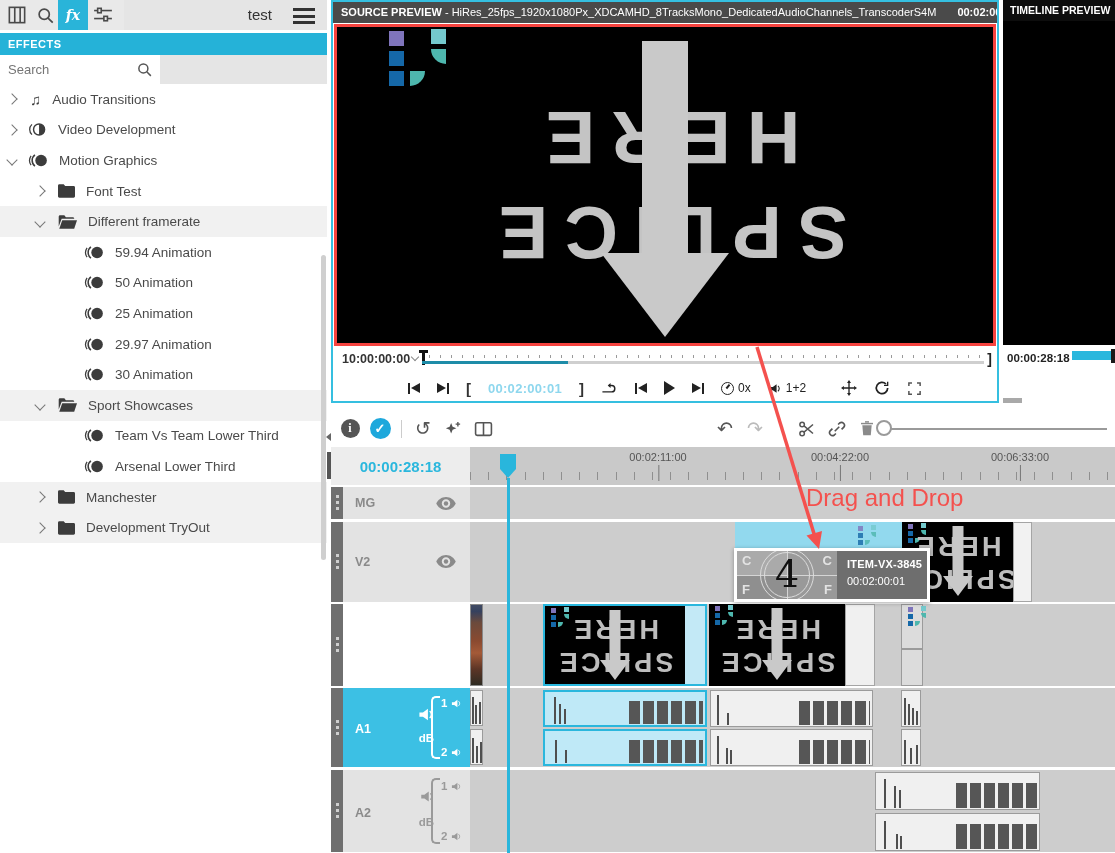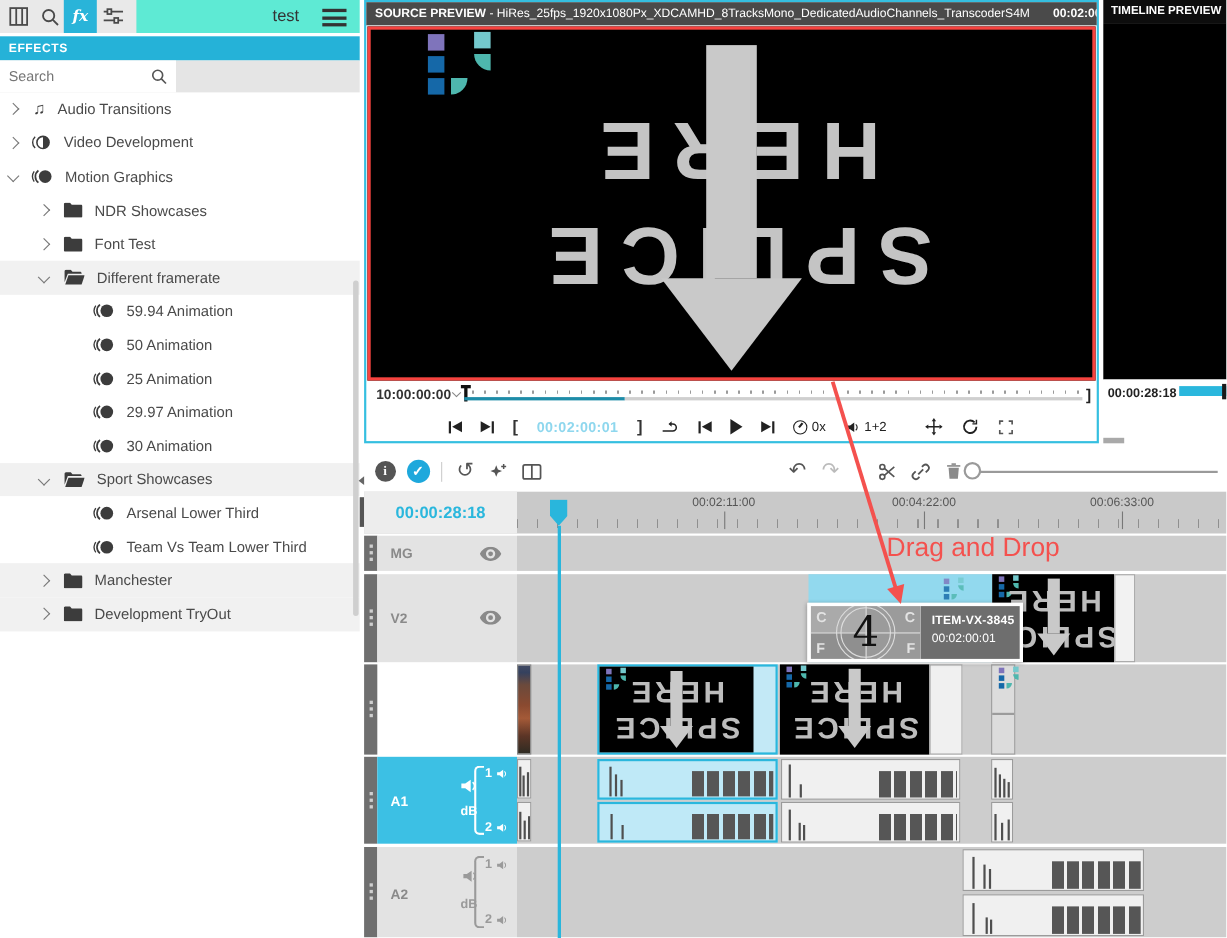--- a/index.html
+++ b/index.html
@@ -3,21 +3,21 @@
 <meta charset="utf-8">
 <style>
   * { margin:0; padding:0; box-sizing:border-box; }
   html,body { width:1115px; height:853px; background:#fff; font-family:"Liberation Sans", sans-serif; overflow:hidden; }
   .app { position:relative; width:1115px; height:853px; background:#fff; }
   .abs { position:absolute; }
   svg { display:block; }
 
   
   .sidebar { position:absolute; left:0; top:0; width:327px; height:853px; background:#fff; }
-  .topbar { position:absolute; left:0; top:0; width:327px; height:30px; background:#5eead4; }
+  .topbar { position:absolute; left:0; top:0; width:327px; height:30px; background:#e5e5e5; }
   .topbar .graybg { position:absolute; left:0; top:0; width:124px; height:30px; background:#e9e9e9; }
   .tbtn { position:absolute; top:0; height:30px; width:30px; display:flex; align-items:center; justify-content:center; color:#4a4a4a; }
   .tbtn.active { background:#29b4d9; color:#fff; }
   .fxglyph { font:italic bold 14px "DejaVu Serif", serif; }
   .projname { position:absolute; right:55px; top:6px; font-size:15px; color:#333; }
   .burger { position:absolute; right:12px; top:8px; width:22px; }
   .burger i { display:block; height:3px; background:#333; margin-bottom:3.5px; }
 
   .fx-header { position:absolute; left:0; top:33px; width:327px; height:22px; background:#25b2d8; color:#fff;
                font-size:11px; font-weight:bold; letter-spacing:.5px; line-height:22px; padding-left:8px; }
@@ -266,29 +266,20 @@
         </span>
         <span class="tlabel">Motion Graphics</span>
       </div>
       <div class="trow ind1">
         <span class="chev r"></span>
         <span class="tico">
           <svg width="17" height="14" viewBox="0 0 24 19" fill="currentColor">
               <path d="M0 2C0 1 .7 0 1.9 0H8l2.2 2.6H22c1.2 0 2 .8 2 2V17c0 1.2-.8 2-2 2H2c-1.2 0-2-.8-2-2V2z"></path>
             </svg>
         </span>
-        <span class="tlabel">NDR Showcases</span>
-      </div>
-      <div class="trow ind1">
-        <span class="chev r"></span>
-        <span class="tico">
-          <svg width="17" height="14" viewBox="0 0 24 19" fill="currentColor">
-              <path d="M0 2C0 1 .7 0 1.9 0H8l2.2 2.6H22c1.2 0 2 .8 2 2V17c0 1.2-.8 2-2 2H2c-1.2 0-2-.8-2-2V2z"></path>
-            </svg>
-        </span>
         <span class="tlabel">Font Test</span>
       </div>
       <div class="trow ind1 hl">
         <span class="chev d"></span>
         <span class="tico">
           <svg width="19" height="14" viewBox="0 0 27 19" fill="currentColor">
               <path d="M1 2C1 1 1.7 0 2.9 0H9l2.2 2.6H21c1.1 0 2 .8 2 1.9V5H5.2L1 16V2z"></path>
               <path d="M6 7h21l-4 12H1.8L6 7z"></path>
             </svg>
         </span>
@@ -355,31 +346,31 @@
         <span class="tlabel">Sport Showcases</span>
       </div>
       <div class="trow ind2">
         <span class="tico">
           <svg width="20" height="15" viewBox="0 0 26 18">
               <circle cx="17" cy="9" r="7.5" fill="currentColor"></circle>
               <path d="M9 1.8a9 9 0 0 0 0 14.4" fill="none" stroke="currentColor" stroke-width="2"></path>
               <path d="M4 3a10.5 10.5 0 0 0 0 12" fill="none" stroke="currentColor" stroke-width="1.6"></path>
             </svg>
         </span>
-        <span class="tlabel">Arsenal Lower Third</span>
+        <span class="tlabel">Team Vs Team Lower Third</span>
       </div>
       <div class="trow ind2">
         <span class="tico">
           <svg width="20" height="15" viewBox="0 0 26 18">
               <circle cx="17" cy="9" r="7.5" fill="currentColor"></circle>
               <path d="M9 1.8a9 9 0 0 0 0 14.4" fill="none" stroke="currentColor" stroke-width="2"></path>
               <path d="M4 3a10.5 10.5 0 0 0 0 12" fill="none" stroke="currentColor" stroke-width="1.6"></path>
             </svg>
         </span>
-        <span class="tlabel">Team Vs Team Lower Third</span>
+        <span class="tlabel">Arsenal Lower Third</span>
       </div>
       <div class="trow ind1 hl">
         <span class="chev r"></span>
         <span class="tico">
           <svg width="17" height="14" viewBox="0 0 24 19" fill="currentColor">
               <path d="M0 2C0 1 .7 0 1.9 0H8l2.2 2.6H22c1.2 0 2 .8 2 2V17c0 1.2-.8 2-2 2H2c-1.2 0-2-.8-2-2V2z"></path>
             </svg>
         </span>
         <span class="tlabel">Manchester</span>
       </div>

